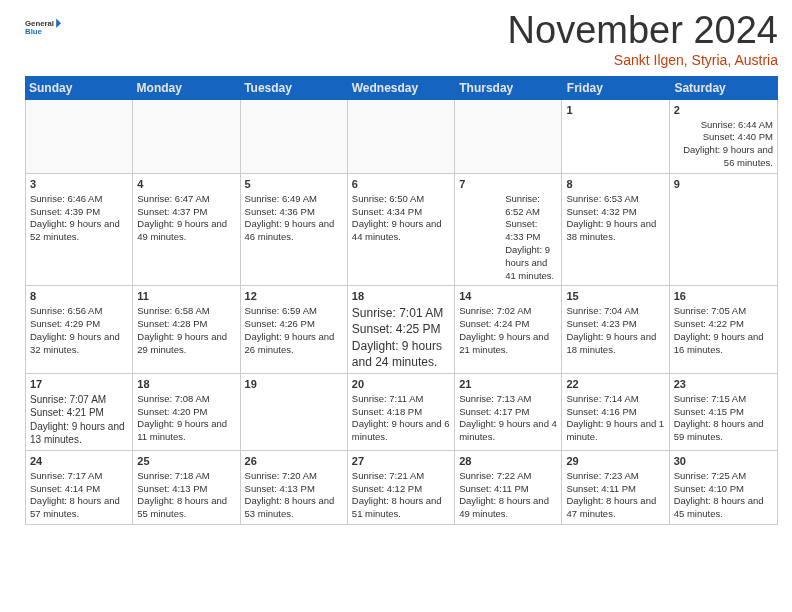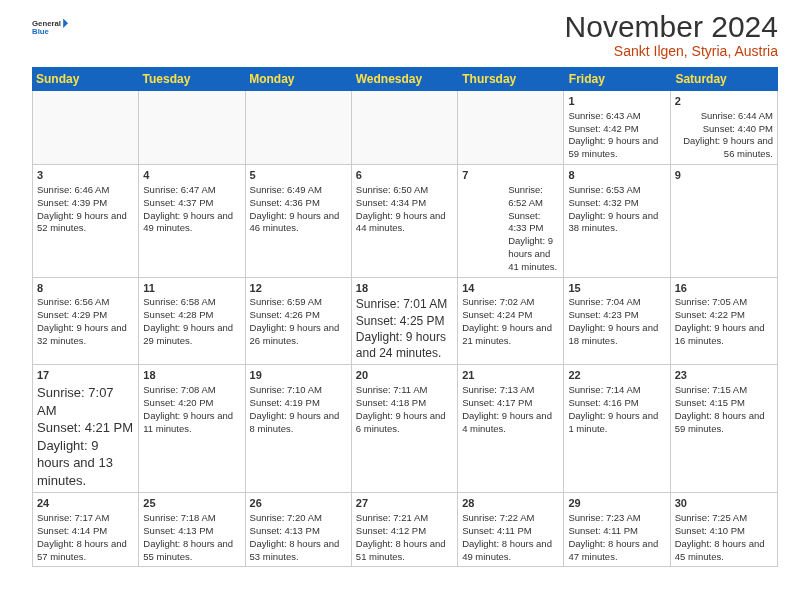--- a/index.html
+++ b/index.html
@@ -8,56 +8,56 @@
       background: #fff;
       width: 792px;
       height: 612px;
       overflow: hidden;
     }
     .page {
       width: 792px;
       height: 484px;
       display: flex;
       flex-direction: column;
-      padding: 10px 14px 10px 32px;
+      padding: 10px 14px 10px 25px;
     }
     .header {
       display: flex;
       justify-content: space-between;
       align-items: flex-start;
       margin-bottom: 8px;
     }
     .logo {
       display: flex;
       align-items: center;
       gap: 4px;
     }
     .title-block {
       text-align: right;
     }
     .month-title {
-      font-size: 30px;
+      font-size: 38px;
       font-weight: normal;
       color: #333;
       line-height: 1.1;
     }
     .location {
       font-size: 14px;
       color: #c2410c;
     }
     .calendar {
       flex: 1;
       display: flex;
       flex-direction: column;
     }
     .cal-header {
       display: grid;
       grid-template-columns: repeat(7, 1fr);
       background: #1565C0;
-      color: #fde047;
+      color: #e5e5e5;
       font-size: 12px;
       font-weight: bold;
     }
     .cal-header-cell {
       padding: 5px 4px;
       text-align: left;
     }
     .cal-body {
       flex: 1;
       display: flex;
@@ -114,39 +114,36 @@
 </div>
     <div class="title-block">
       <div class="month-title">November 2024</div>
       <div class="location">Sankt Ilgen, Styria, Austria</div>
     </div>
   </div>
 
   <div class="calendar">
     <div class="cal-header">
     <div class="cal-header-cell">Sunday</div>
+        <div class="cal-header-cell">Monday</div>
         <div class="cal-header-cell">Tuesday</div>
-        <div class="cal-header-cell">Monday</div>
         <div class="cal-header-cell">Wednesday</div>
         <div class="cal-header-cell">Thursday</div>
         <div class="cal-header-cell">Friday</div>
         <div class="cal-header-cell">Saturday</div>
       </div>
     <div class="cal-body">
     <div class="cal-row">
           <div class="cal-cell empty"></div>
           <div class="cal-cell empty"></div>
           <div class="cal-cell empty"></div>
           <div class="cal-cell empty"></div>
           <div class="cal-cell empty"></div>
           <div class="cal-cell">
             <span class="day-num">1</span>
-            <span style="white-space: pre-line; display: block; font-size: 9.5px; line-height: 1.35;">Sunrise: 6:43 AM
-Sunset: 4:42 PM
-Daylight: 9 hours and 59 minutes.</span>
           </div>
           <div class="cal-cell">
             <span class="day-num">2</span>
             <span style="white-space: pre-line; display: block; font-size: 9.5px; line-height: 1.35; text-align: right;">Sunrise: 6:44 AM
 Sunset: 4:40 PM
 Daylight: 9 hours and 56 minutes.</span>
           </div>
         </div>
         <div class="cal-row">
           <div class="cal-cell">
@@ -229,35 +226,32 @@
           <div class="cal-cell">
             <span class="day-num">16</span>
             <span style="white-space: pre-line; display: block; font-size: 9.5px; line-height: 1.35;">Sunrise: 7:05 AM
 Sunset: 4:22 PM
 Daylight: 9 hours and 16 minutes.</span>
           </div>
         </div>
         <div class="cal-row">
           <div class="cal-cell">
             <span class="day-num">17</span>
-            <span style="white-space: pre-line; display: block; font-size: 13px; line-height: 1.35;">Sunrise: 7:07 AM
+            <span style="white-space: pre-line; display: block; font-size: 10px; line-height: 1.35;">Sunrise: 7:07 AM
 Sunset: 4:21 PM
 Daylight: 9 hours and 13 minutes.</span>
           </div>
           <div class="cal-cell">
             <span class="day-num">18</span>
             <span style="white-space: pre-line; display: block; font-size: 9.5px; line-height: 1.35;">Sunrise: 7:08 AM
 Sunset: 4:20 PM
 Daylight: 9 hours and 11 minutes.</span>
           </div>
           <div class="cal-cell">
             <span class="day-num">19</span>
-            <span style="white-space: pre-line; display: block; font-size: 9.5px; line-height: 1.35;">Sunrise: 7:10 AM
-Sunset: 4:19 PM
-Daylight: 9 hours and 8 minutes.</span>
           </div>
           <div class="cal-cell">
             <span class="day-num">20</span>
             <span style="white-space: pre-line; display: block; font-size: 9.5px; line-height: 1.35;">Sunrise: 7:11 AM
 Sunset: 4:18 PM
 Daylight: 9 hours and 6 minutes.</span>
           </div>
           <div class="cal-cell">
             <span class="day-num">21</span>
             <span style="white-space: pre-line; display: block; font-size: 9.5px; line-height: 1.35;">Sunrise: 7:13 AM

